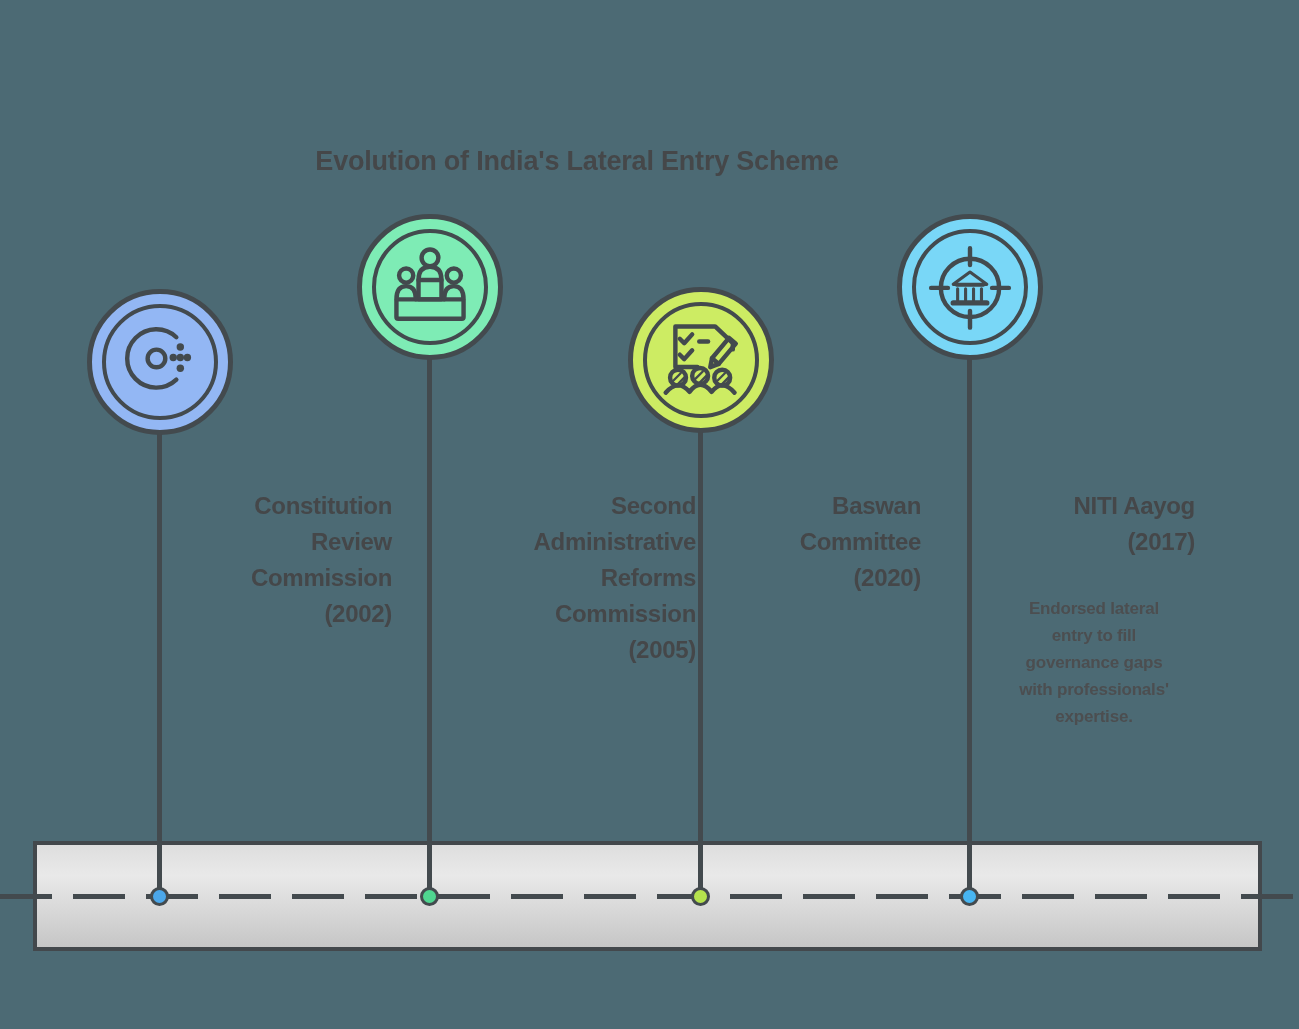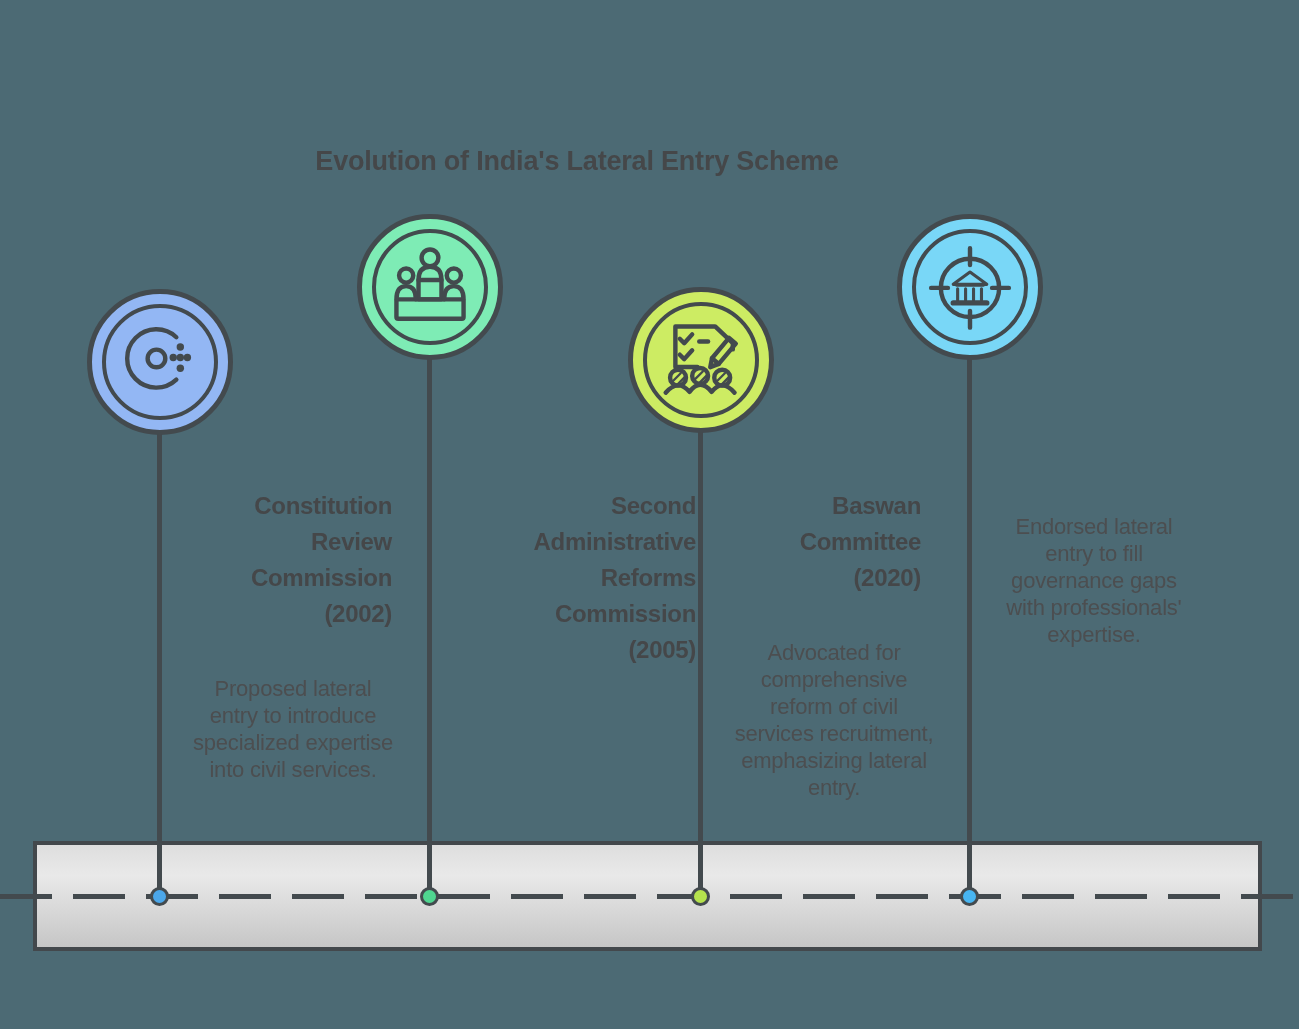--- a/index.html
+++ b/index.html
@@ -51,21 +51,21 @@
   .col{position:absolute;top:470px;text-align:center;white-space:pre-line;z-index:4;}
   .m1 .col{left:173px;width:240px;}
   .m2 .col{left:450px;width:240px;}
   .m3 .col{left:709px;width:250px;}
   .m4 .col{left:974px;width:240px;}
   .heading{font-size:24px;font-weight:bold;line-height:36px;color:var(--text);letter-spacing:-0.3px;text-align:right;}
   .m1 .heading{transform:translateX(-21px);}
   .m2 .heading{transform:translateX(6px);}
   .m3 .heading{transform:translateX(-38px);}
   .m4 .heading{transform:translateX(-19px);}
-  .body-text{font-size:22px;font-weight:normal;line-height:27px;margin-top:25px;color:var(--text_secondary);letter-spacing:-0.2px;}
+  .body-text{font-size:17px;font-weight:bold;line-height:27px;margin-top:17px;color:var(--text_secondary);letter-spacing:-0.2px;}
 
   
   .road{
     position:absolute;left:33px;top:841px;width:1229px;height:110px;z-index:1;
     border:4px solid var(--road_border);
     background:linear-gradient(180deg,var(--road_fill_top) 0%,var(--road_fill_mid) 30%,var(--road_fill_bottom) 100%);
   }
   .dashline{
     position:absolute;left:0;top:894px;width:1299px;height:5px;z-index:2;
     background:repeating-linear-gradient(90deg,var(--stroke) 0 52px,transparent 52px 73px);
@@ -100,24 +100,20 @@
         <circle class="fl" cx="23" cy="-5" r="4.2"></circle>
         <circle class="fl" cx="31" cy="-5" r="4.2"></circle>
         <circle class="fl" cx="23" cy="7" r="4.2"></circle>
       </svg>
     </div>
     <div class="col">
       <div class="heading">Constitution
 Review
 Commission
 (2002)</div>
-      <div class="body-text">Proposed lateral
-entry to introduce
-specialized expertise
-into civil services.</div>
     </div>
     <div class="marker" style="background-color: rgb(75, 167, 234);"></div>
   </div>
 
   <div class="milestone m2">
     <div class="vline"></div>
     <div class="circle" style="background-color: rgb(126, 236, 181);">
       <div class="inner-ring"></div>
       <svg class="icon" viewBox="-60 -60 120 120">
         <rect class="st" x="-38" y="14" width="76" height="22" rx="2"></rect>
@@ -159,43 +155,39 @@
         <path class="thin" d="M -32 24 l 9 -9 M -27 28 l 8 -8"></path>
         <path class="thin" d="M -7 22 l 9 -9 M -2 26 l 8 -8"></path>
         <path class="thin" d="M 18 24 l 9 -9 M 23 28 l 8 -8"></path>
         <path class="st" d="M -40 37 Q -26 21 -13 36 Q -1 20 12 36 Q 24 21 38 37"></path>
       </svg>
     </div>
     <div class="col">
       <div class="heading">Baswan
 Committee
 (2020)</div>
-      <div class="body-text">Advocated for
-comprehensive
-reform of civil
-services recruitment,
-emphasizing lateral
-entry.</div>
     </div>
     <div class="marker" style="background-color: rgb(181, 226, 77);"></div>
   </div>
 
   <div class="milestone m4">
     <div class="vline"></div>
     <div class="circle" style="background-color: rgb(121, 215, 247);">
       <div class="inner-ring"></div>
       <svg class="icon" viewBox="-60 -60 120 120">
         <circle class="st" cx="0" cy="1" r="33"></circle>
         <path class="st" d="M 0 -44 V -25 M 0 27 V 46 M -44 1 H -25 M 25 1 H 44"></path>
         <path class="st35" d="M -19 -3 L 0 -17 L 19 -3 Z M -15 -2 H 15"></path>
         <path class="st35" d="M -14 2 V 15 M -5 2 V 15 M 4 2 V 15 M 13 2 V 15"></path>
         <path class="thick" d="M -19 18 H 19"></path>
       </svg>
     </div>
     <div class="col">
+      <div class="heading">NITI Aayog
+(2017)</div>
       <div class="body-text">Endorsed lateral
 entry to fill
 governance gaps
 with professionals'
 expertise.</div>
     </div>
     <div class="marker" style="background-color: rgb(71, 181, 241);"></div>
   </div>
 
   <div class="road"></div>

